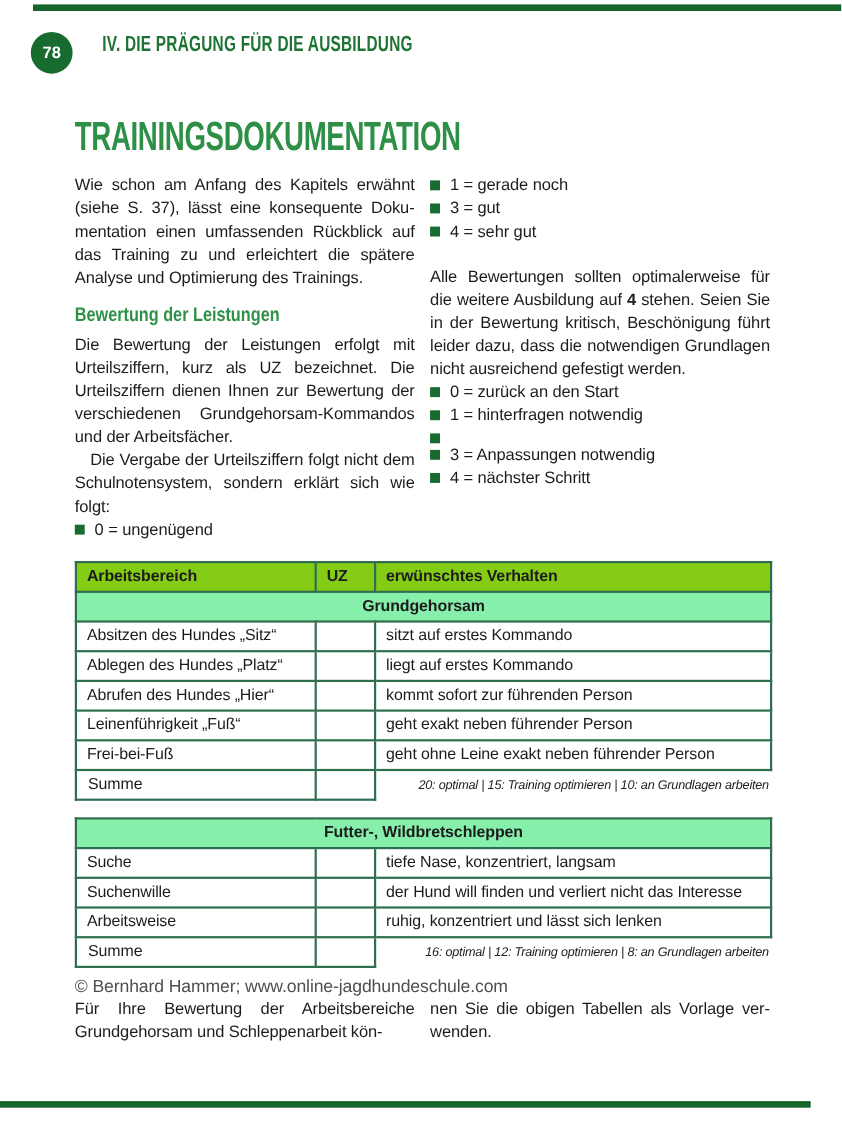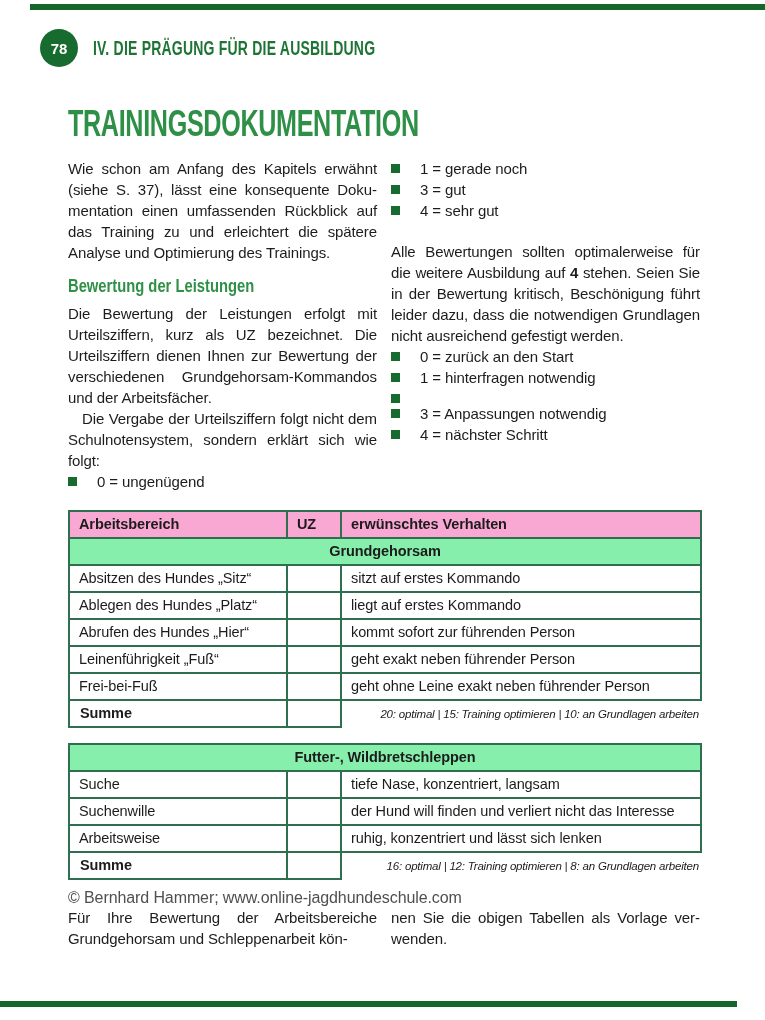--- a/index.html
+++ b/index.html
@@ -4,21 +4,21 @@
 <style>
   html,body{margin:0;padding:0;}
   body{
     width:765px;height:1020px;position:relative;background:#ffffff;
     font-family:"Liberation Sans","DejaVu Sans",sans-serif;
     color:#1c1c1c;overflow:hidden;
   }
   .top-rule{position:absolute;top:4px;left:30px;width:735px;height:6px;background:#16662b;}
   .bottom-rule{position:absolute;top:1001px;left:0;width:737px;height:6px;background:#16662b;}
 
-  .chapter-header{position:absolute;top:29px;left:40px;display:flex;align-items:center;gap:15px;}
+  .chapter-header{position:absolute;top:29px;left:28px;display:flex;align-items:flex-start;gap:27px;}
   .page-badge{
     width:38px;height:38px;border-radius:50%;background:#176b2e;color:#ffffff;
     display:flex;align-items:center;justify-content:center;
     font-size:15px;font-weight:700;
   }
   .chapter-title{
     color:#1e7434;font-weight:700;font-size:20px;white-space:nowrap;
     transform:scaleX(0.70);transform-origin:left center;letter-spacing:0.3px;
   }
 
@@ -33,39 +33,39 @@
     margin:0;font-size:15px;line-height:21px;text-align:justify;
     letter-spacing:-0.1px;hyphens:manual;-webkit-hyphens:manual;
   }
   .para.indent{text-indent:14px;}
   .gap-top{margin-top:20px;}
   .subhead{
     margin:12px 0 6px 0;font-size:18px;line-height:22px;font-weight:700;color:#2f9047;
     white-space:nowrap;transform:scaleX(0.82);transform-origin:left center;
   }
   .rating-list{list-style:none;margin:0;padding:0;}
-  .rating-item{display:flex;align-items:flex-start;gap:20px;line-height:21px;font-size:15px;letter-spacing:-0.1px;}
+  .rating-item{display:flex;align-items:flex-start;gap:9px;line-height:21px;font-size:15px;letter-spacing:-0.1px;}
   .sq{flex:0 0 auto;width:9px;height:9px;margin-top:6px;background:#176b2e;}
 
   table.score-table{
     border-collapse:collapse;width:632px;table-layout:fixed;
     font-size:14.5px;color:#1c1c1c;
   }
   table.t1{margin-top:18px;}
   table.t2{margin-top:15px;}
   .score-table col.c1{width:218px;}
   .score-table col.c2{width:54px;}
   .score-table col.c3{width:360px;}
   .score-table td{
     border:2px solid #2f6f50;padding:3px 9px;height:19px;line-height:17px;
     letter-spacing:-0.1px;vertical-align:middle;
   }
-  .head-row td{background:#f9a8d4;font-weight:700;}
+  .head-row td{background:#84cc16;font-weight:700;}
   .group-row td{background:#86efac;font-weight:700;text-align:center;}
-  .sum-row .sum-label{font-weight:700;padding-left:10px;}
+  .sum-row .sum-label{font-weight:400;padding-left:10px;}
   .sum-row .sum-legend{
     border:none;font-style:italic;text-align:right;font-size:11.5px;
     white-space:nowrap;padding-right:2px;letter-spacing:-0.2px;
   }
 
   .credit{margin:9px 0 0 0;font-size:16px;color:#4f4f4f;letter-spacing:-0.1px;}
   .footer-cols{}
 </style>
 </head>
 <body>

